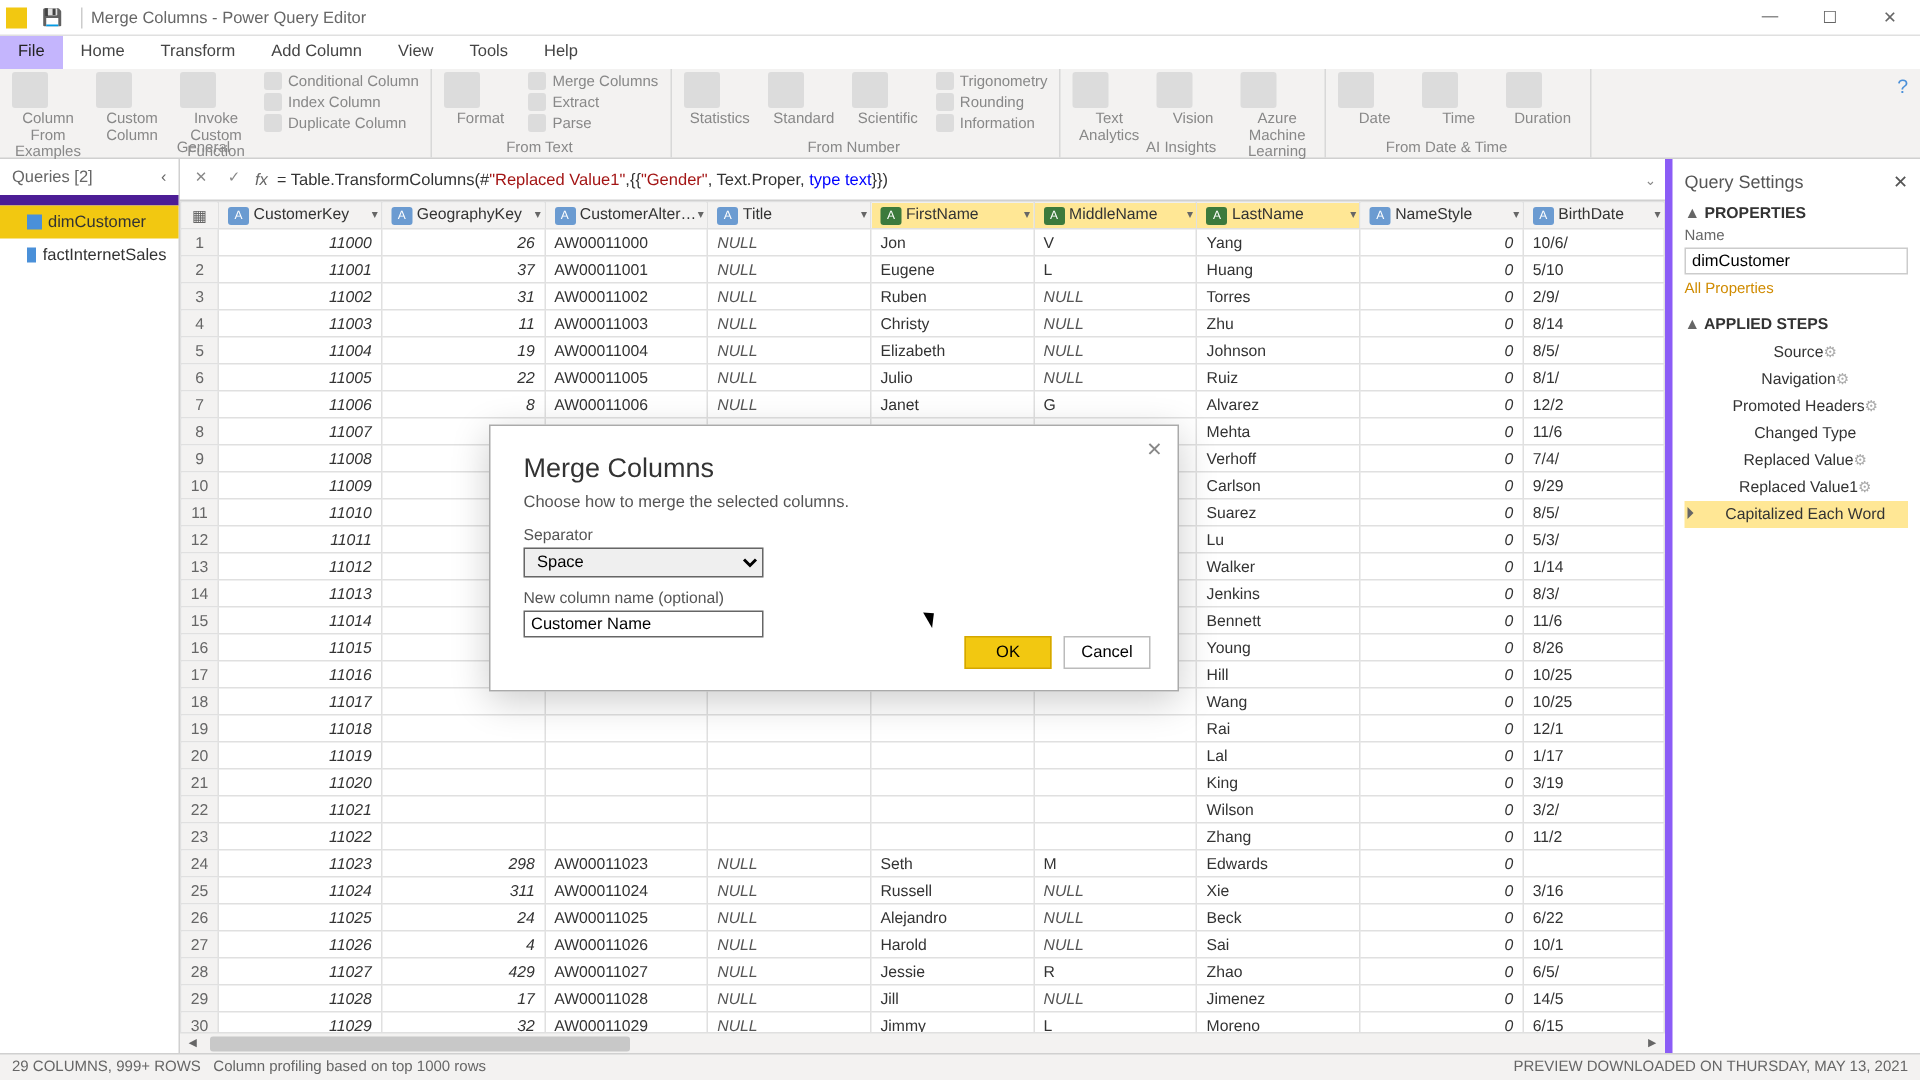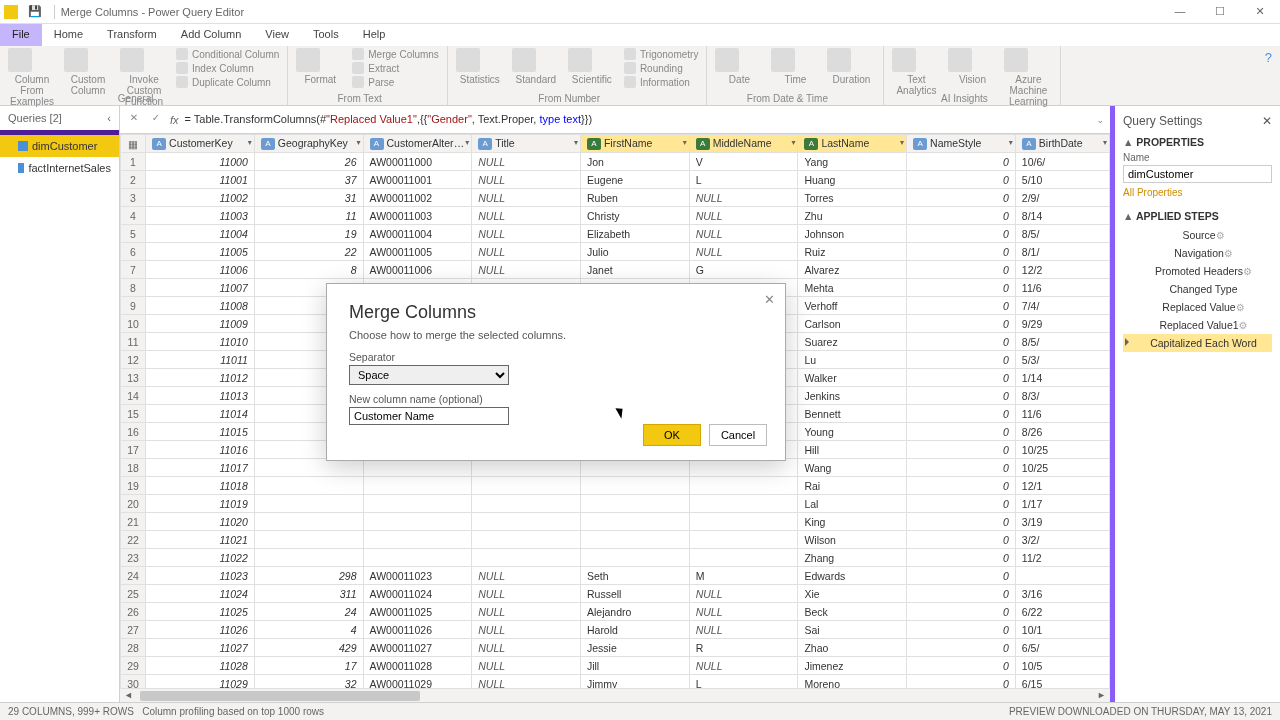--- a/index.html
+++ b/index.html
@@ -27,21 +27,21 @@
 .ribbon-btn-big { display: flex; flex-direction: column; font-size: 10px; color: #888; line-height: 1.1; width: 48px; text-align: center; }
 .ribbon-btn-big .ico { width: 24px; height: 24px; background: #dcdcdc; border-radius: 2px; margin-bottom: 2px; }
 .ribbon-small-col { display: flex; flex-direction: column; gap: 2px; font-size: 10px; color: #888; }
 .ribbon-small-col .row { display: flex; align-items: center; gap: 4px; white-space: nowrap; }
 .ribbon-small-col .row .dot { width: 12px; height: 12px; background: #dcdcdc; border-radius: 2px; }
 .group-label { font-size: 10px; color: #888; text-align: center; position: absolute; bottom: 1px; left: 0; right: 16px; }
 
 
 .main { display: flex; height: 596px; }
 .queries-panel { width: 120px; border-right: 1px solid #d0d0d0; background: #fff; }
-.queries-header { padding: 6px 8px; color: #666; font-size: 11px; display: flex; justify-content: space-between; align-items: center; border-bottom: 5px solid #4c1d95; }
+.queries-header { padding: 6px 8px; color: #666; font-size: 11px; display: flex; justify-content: space-between; align-items: center; border-bottom: 7px solid #4c1d95; }
 .query-item { padding: 5px 8px 5px 18px; font-size: 11px; display: flex; align-items: center; gap: 4px; }
 .query-item.active { background: #f2c811; }
 .query-item .qi { width: 10px; height: 10px; background: #4a90d9; }
 
 .center { flex: 1; display: flex; flex-direction: column; position: relative; overflow: hidden; }
 .formula-bar { height: 28px; display: flex; align-items: center; border-bottom: 1px solid #d0d0d0; padding: 0 6px; gap: 6px; }
 .formula-bar .fx-btn { width: 16px; height: 16px; color: #888; font-size: 10px; text-align: center; }
 .formula-bar .fx { font-style: italic; color: #666; font-size: 11px; }
 .formula-bar .formula { font-family: Consolas, monospace; font-size: 11px; flex: 1; white-space: nowrap; overflow: hidden; }
 .formula-bar .kw-op { color: #333; }
@@ -208,49 +208,49 @@
             <span>Information</span>
           </div>
       </div>
     </div>
     <div class="group-label">From Number</div>
   </div>
   <div class="ribbon-group">
     <div class="controls">
       <div class="ribbon-btn-big">
           <div class="ico"></div>
-          <span>Date</span>
-        </div>
-      <div class="ribbon-btn-big">
-          <div class="ico"></div>
-          <span>Time</span>
-        </div>
-      <div class="ribbon-btn-big">
-          <div class="ico"></div>
-          <span>Duration</span>
-        </div>
-    </div>
-    <div class="group-label">From Date &amp; Time</div>
+          <span>Text Analytics</span>
+        </div>
+      <div class="ribbon-btn-big">
+          <div class="ico"></div>
+          <span>Vision</span>
+        </div>
+      <div class="ribbon-btn-big">
+          <div class="ico"></div>
+          <span>Azure Machine Learning</span>
+        </div>
+    </div>
+    <div class="group-label">AI Insights</div>
   </div>
   <div class="ribbon-group">
     <div class="controls">
       <div class="ribbon-btn-big">
           <div class="ico"></div>
-          <span>Text Analytics</span>
-        </div>
-      <div class="ribbon-btn-big">
-          <div class="ico"></div>
-          <span>Vision</span>
-        </div>
-      <div class="ribbon-btn-big">
-          <div class="ico"></div>
-          <span>Azure Machine Learning</span>
-        </div>
-    </div>
-    <div class="group-label">AI Insights</div>
+          <span>Date</span>
+        </div>
+      <div class="ribbon-btn-big">
+          <div class="ico"></div>
+          <span>Time</span>
+        </div>
+      <div class="ribbon-btn-big">
+          <div class="ico"></div>
+          <span>Duration</span>
+        </div>
+    </div>
+    <div class="group-label">From Date &amp; Time</div>
   </div>
   <div style="margin-left:auto;padding:4px 8px;color:#4a90d9;font-size:13px;">?</div>
 </div>
 
 <div class="main">
 
   <div class="queries-panel">
     <div class="queries-header">
       <span>Queries [2]</span>
         <span>‹</span>
@@ -643,21 +643,21 @@
             <tr>
               <td class="rownum">29</td>
               <td class="num">11028</td>
               <td class="num">17</td>
               <td>AW00011028</td>
               <td class="null">NULL</td>
               <td>Jill</td>
               <td class="null">NULL</td>
               <td>Jimenez</td>
               <td class="num">0</td>
-              <td>10/5</td>
+              <td>14/5</td>
             </tr>
             <tr>
               <td class="rownum">30</td>
               <td class="num">11029</td>
               <td class="num">32</td>
               <td>AW00011029</td>
               <td class="null">NULL</td>
               <td>Jimmy</td>
               <td>L</td>
               <td>Moreno</td>

